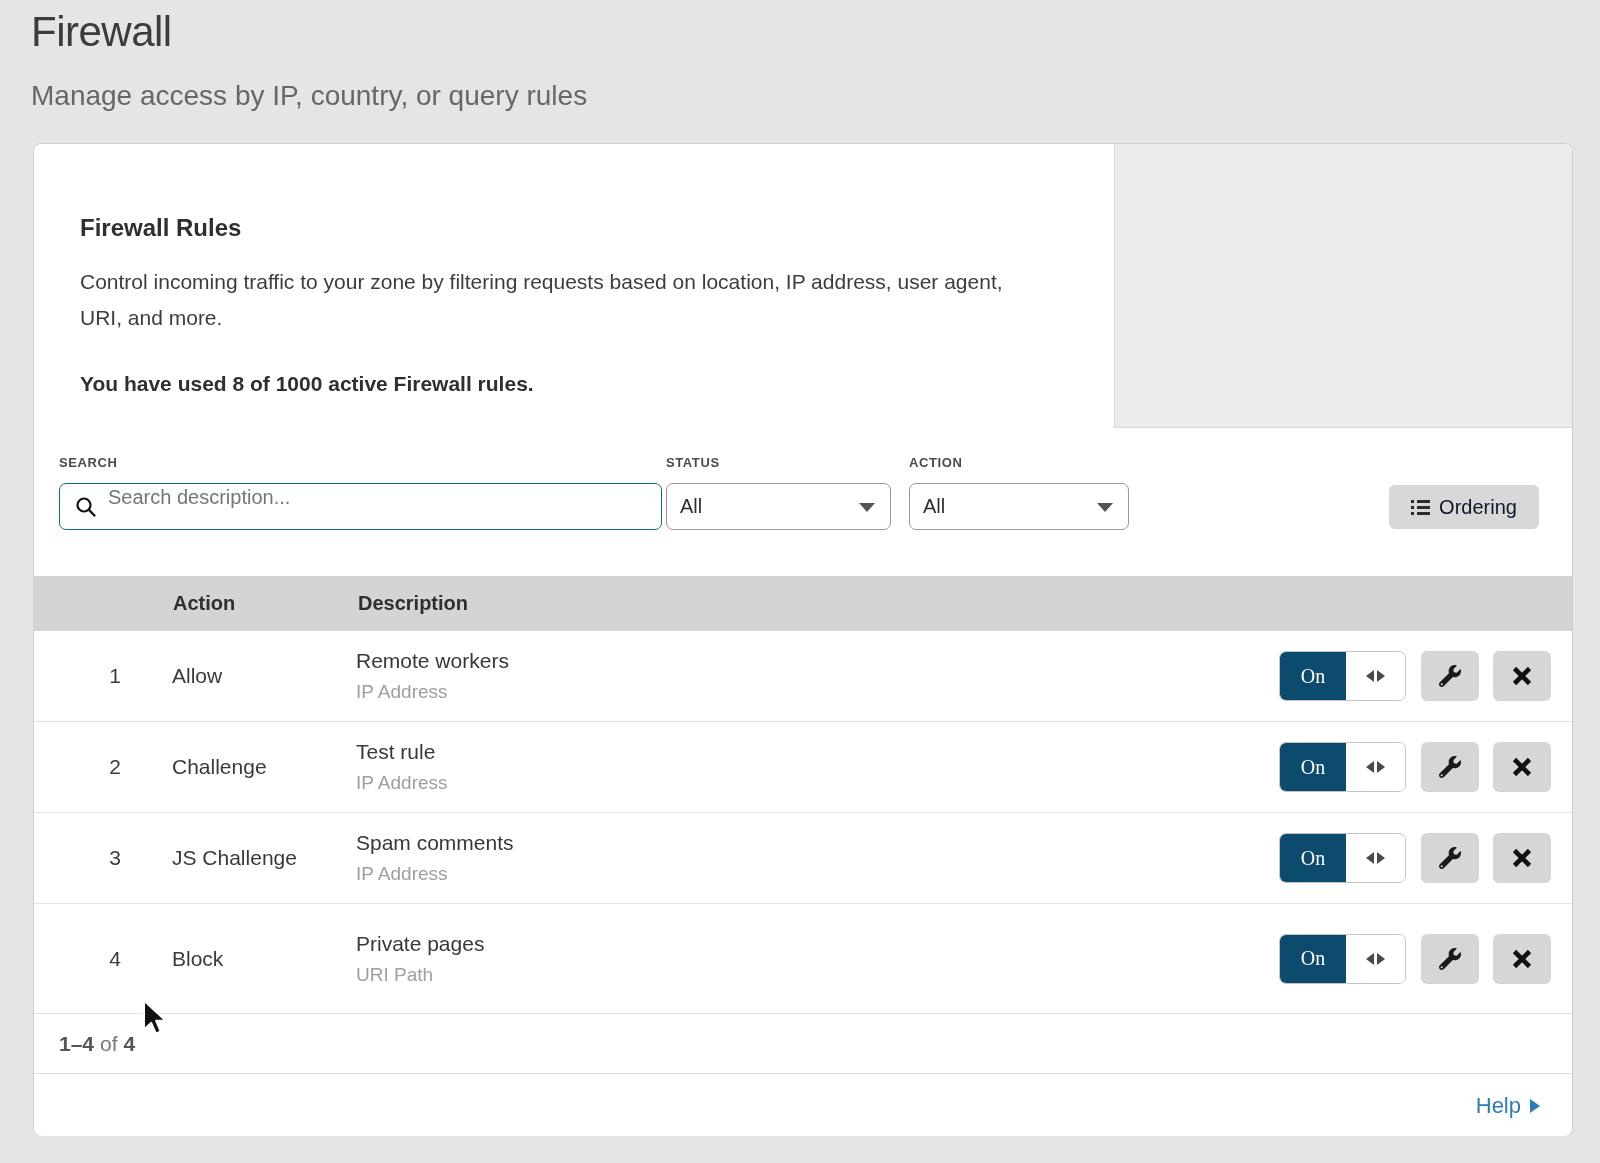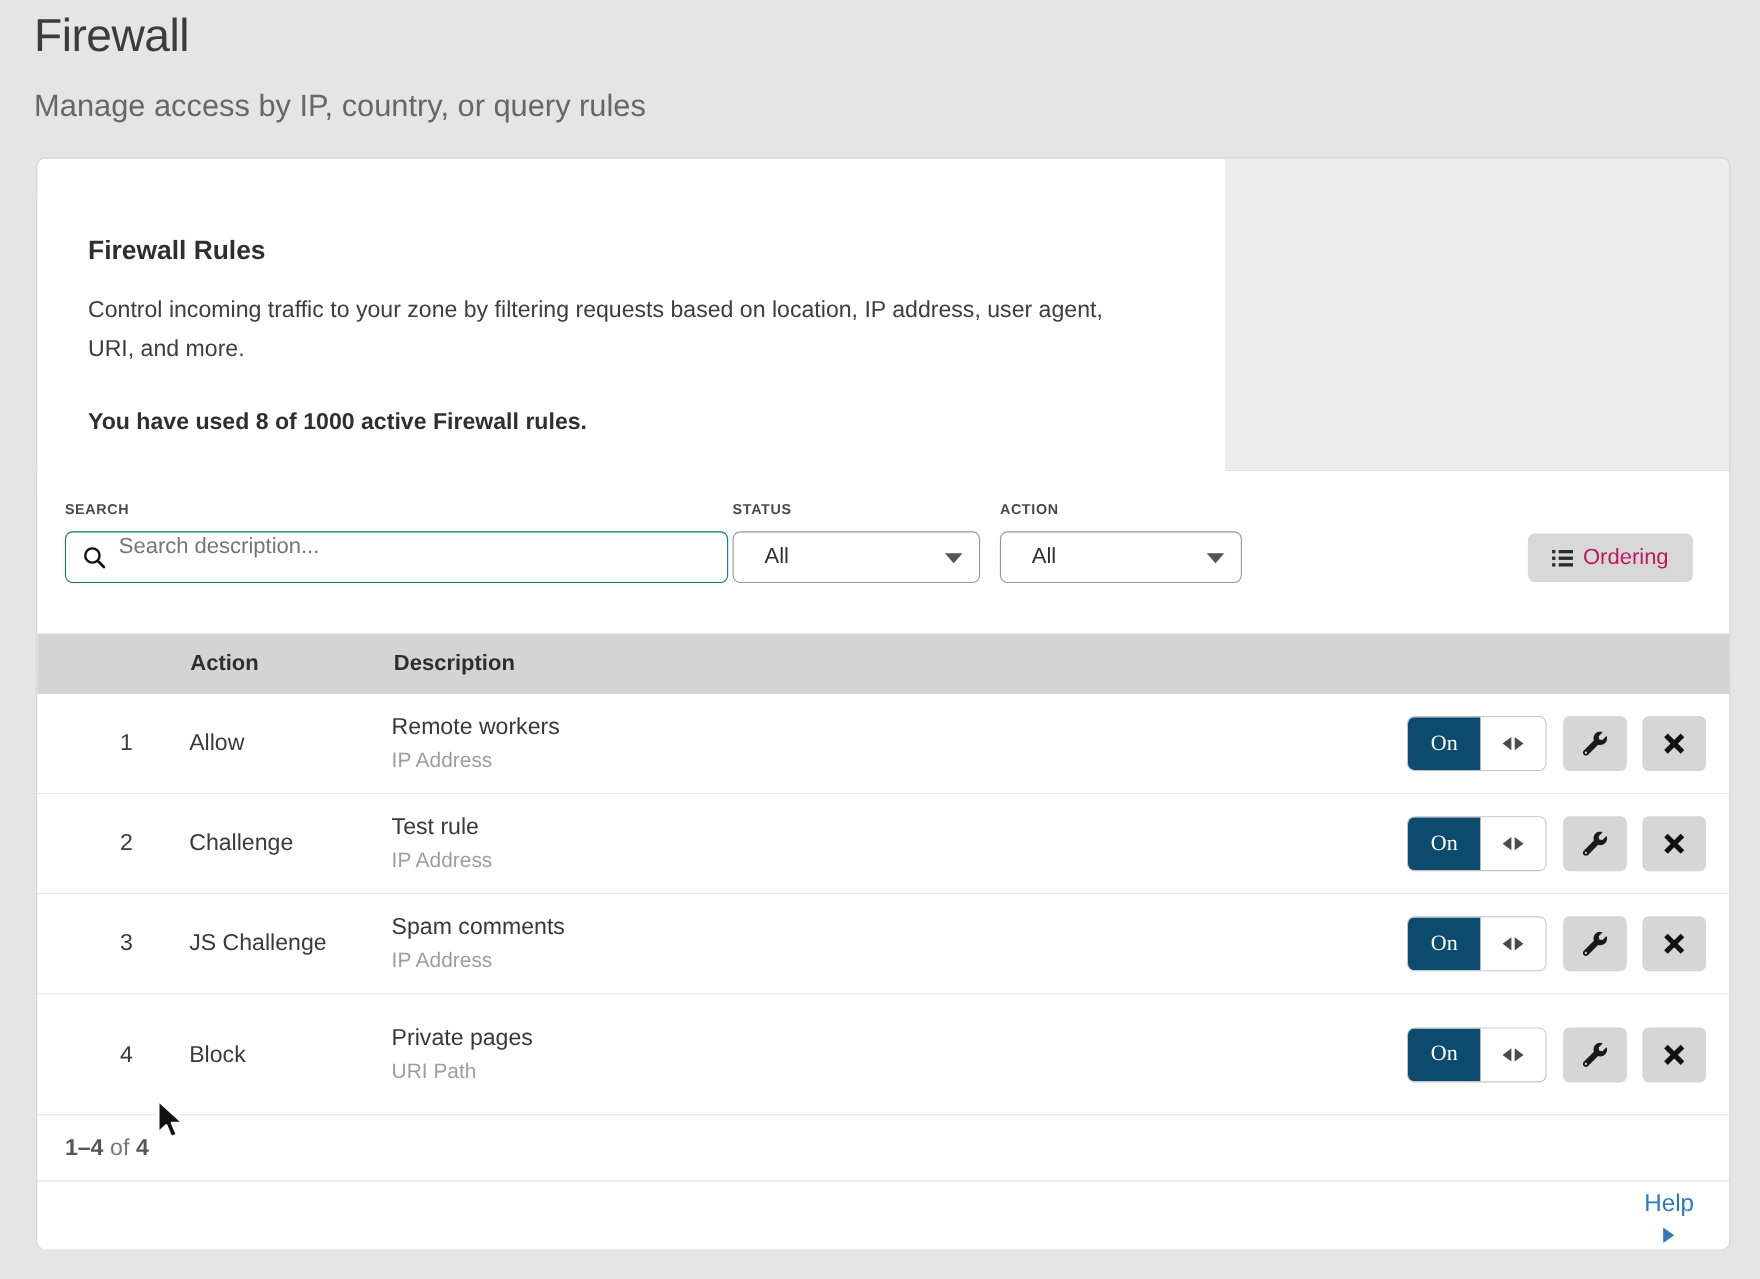--- a/index.html
+++ b/index.html
@@ -37,30 +37,30 @@
   .lbl-search { left:25px; } .lbl-status { left:632px; } .lbl-action { left:875px; }
   .search-wrap { position:absolute; left:25px; top:54px; width:603px; height:47px; }
   .search-input {
     width:100%; height:100%; border:1px solid #0f766e; border-radius:7px;
     padding:0 14px 18px 48px; font-size:20px; font-family:inherit; color:#333; background:#fff;
   }
   .search-input::placeholder { color:#757575; opacity:1; }
   .search-icon { position:absolute; left:15px; top:12px; width:24px; height:24px; }
   .select {
     position:absolute; top:54px; height:47px; border:1px solid #979797; border-radius:7px;
-    background:#fff; display:flex; align-items:center; padding:0 28px; font-size:20px; color:#2f2f2f; cursor:pointer;
+    background:#fff; display:flex; align-items:center; padding:0 13px; font-size:20px; color:#2f2f2f; cursor:pointer;
   }
   .sel-status { left:632px; width:225px; } .sel-action { left:875px; width:220px; }
   .caret { position:absolute; right:15px; top:50%; margin-top:-4px; width:0; height:0;
     border-left:8px solid transparent; border-right:8px solid transparent; border-top:9px solid #545454; }
   .ordering-btn {
     position:absolute; left:1355px; top:56px; width:150px; height:44px;
     background:#d8d8d8; border:none; border-radius:6px; cursor:pointer;
     display:flex; align-items:center; justify-content:center; gap:9px;
-    font-size:20px; color:#be185d; font-family:inherit;
+    font-size:20px; color:#0f172a; font-family:inherit;
   }
   .ordering-icon { display:flex; flex-direction:column; gap:3px; width:19px; }
   .ordering-icon i { display:flex; gap:3px; align-items:center; }
   .ordering-icon i::before { content:""; width:3px; height:3px; background:#2b2b2b; }
   .ordering-icon i::after { content:""; flex:1; height:3px; background:#2b2b2b; }
 
   
   .thead { position:absolute; left:0; top:432px; width:100%; height:55px; background:#d4d4d4;
     display:flex; align-items:center; font-size:20px; font-weight:700; color:#2e2e2e; }
   .th-action { position:absolute; left:139px; } .th-desc { position:absolute; left:324px; }
@@ -82,21 +82,21 @@
   .icon-btn { position:absolute; top:0; width:58px; height:50px; background:#d6d6d6; border:none; border-radius:6px;
     display:flex; align-items:center; justify-content:center; cursor:pointer; }
   .btn-edit { left:142px; } .btn-delete { left:214px; }
 
   
   .pagination { position:absolute; left:0; top:870px; width:100%; height:60px; background:#fff; border-bottom:1px solid #e0e0e0;
     display:flex; align-items:center; padding-left:25px; font-size:21px; color:#777; gap:6px; }
   .pg-strong { font-weight:700; color:#555; }
   .footer { position:absolute; left:0; top:931px; width:100%; height:61px; background:#fff; border-radius:0 0 8px 8px;
     display:flex; align-items:center; justify-content:flex-end; padding-right:32px; }
-  .help-link { display:flex; align-items:center; gap:9px; color:#2d7cb8; font-size:22px; cursor:pointer; text-decoration:none;flex-direction:column; }
+  .help-link { display:flex; align-items:center; gap:9px; color:#2d7cb8; font-size:22px; cursor:pointer; text-decoration:none; }
   .help-arrow { width:0; height:0; border-top:7px solid transparent; border-bottom:7px solid transparent; border-left:10px solid #2d7cb8; }
 
   .cursor { position:absolute; left:142px; top:999px; z-index:50; pointer-events:none; }
 </style>
 </head>
 <body>
 
 <div class="page">
 
   <h1 class="page-title">Firewall</h1>

